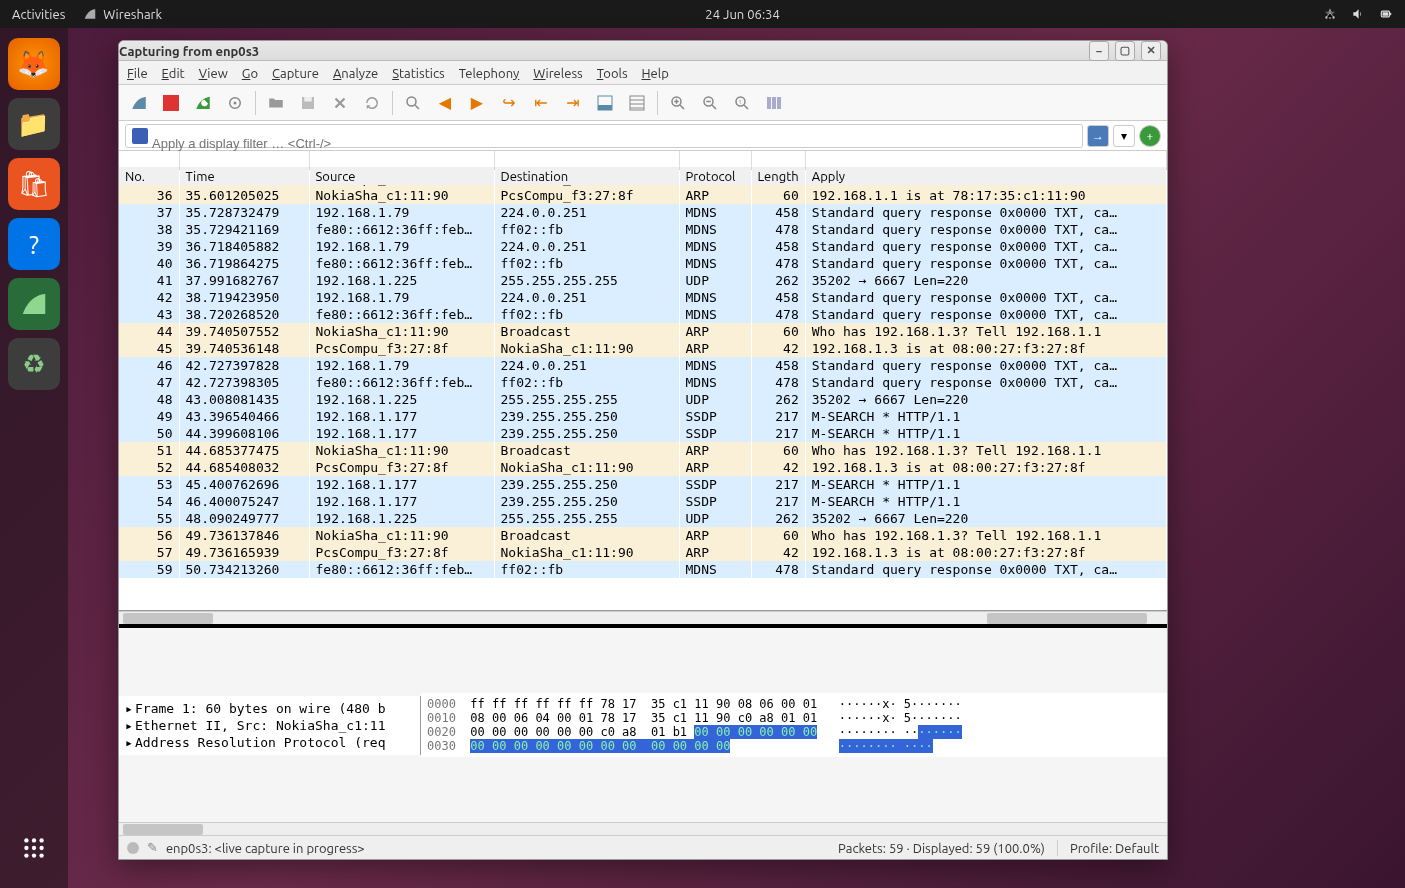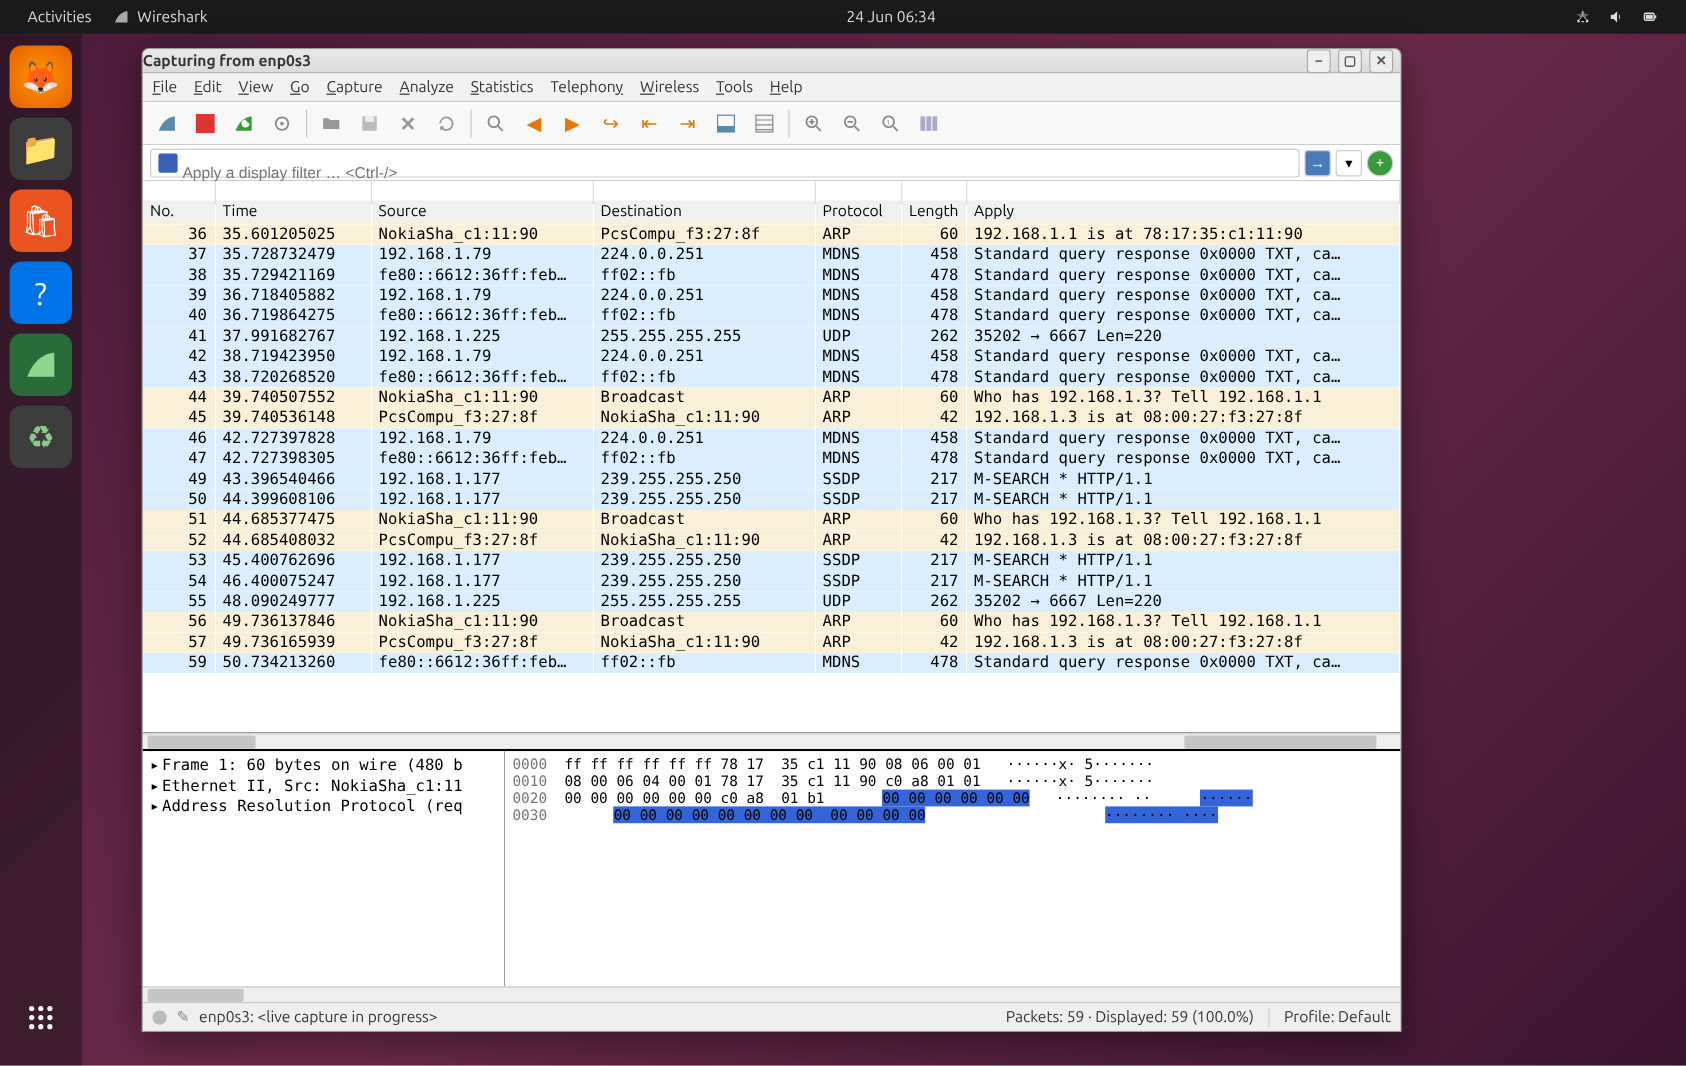--- a/index.html
+++ b/index.html
@@ -10,21 +10,21 @@
   height: 888px;
   overflow: hidden;
   position: relative;
 }
 .topbar {
   height: 28px;
   background: #1a1a1a;
   color: #ddd;
   display: flex;
   align-items: center;
-  padding: 0 23px;
+  padding: 0 12px;
   font-size: 13px;
 }
 .topbar-left { display: flex; gap: 18px; align-items: center; }
 .topbar-center { flex: 1; text-align: center; }
 .topbar-right { display: flex; gap: 14px; align-items: center; }
 .dock {
   position: absolute;
   left: 0;
   top: 28px;
   width: 68px;
@@ -101,28 +101,28 @@
 .c-arp { background:#faf0d7; }
 .c-mdns { background:#daeeff; }
 .c-udp { background:#daeeff; }
 .c-ssdp { background:#daeeff; }
 .col-no { width:60px; text-align:right;}
 .col-time { width:130px;}
 .col-src { width:185px;}
 .col-dst { width:185px;}
 .col-proto { width:72px;}
 .col-len { width:52px; text-align:right;}
-.lower-split { flex:1; display:flex; border-top:2px solid #000000;}
+.lower-split { flex:1; display:flex; border-top:4px solid #000000;align-items:center;}
 .tree-pane { width:302px; background:#fff; font-family:"DejaVu Sans Mono",monospace; font-size:13px; padding:4px 6px; border-right:1px solid #999; overflow:auto;}
 .tree-pane .tree-row { white-space:nowrap; padding: 1px 0;}
 .tree-pane .tri { display:inline-block; width:10px;}
 .hex-pane { flex:1; background:#fff; font-family:"DejaVu Sans Mono",monospace; font-size:12px; padding:4px 6px; overflow:auto;}
 .hex-line { white-space:pre; }
 .hex-offset { color:#777; }
-.hex-sel { background:#3465d8; color:#000000;margin-left:41px; }
+.hex-sel { background:#3465d8; color:#86efac; }
 .statusbar {
   height:24px; background:#efefef; border-top:1px solid #ccc;
   display:flex; align-items:center; font-size:13px; color:#333; padding:0 8px; gap:12px;
 }
 .statusbar .sb-left { display:flex; align-items:center; gap:8px;}
 .statusbar .sb-mid { flex:1;}
 .scrollbarH { height:13px; background:#eee; border-top:1px solid #ccc; position:relative;}
 .scrollbarH .thumb { position:absolute; height:11px; top:1px; background:#c5c5c5; border-radius:2px;}
 svg { display:block; }
 </style>
@@ -448,20 +448,29 @@
           </tr>
           <tr class="row c-mdns">
             <td class="col-no">47</td>
             <td class="col-time">42.727398305</td>
             <td class="col-src">fe80::6612:36ff:feb…</td>
             <td class="col-dst">ff02::fb</td>
             <td class="col-proto">MDNS</td>
             <td class="col-len">478</td>
             <td>Standard query response 0x0000 TXT, ca…</td>
           </tr>
+          <tr class="row c-udp">
+            <td class="col-no">48</td>
+            <td class="col-time">43.008081435</td>
+            <td class="col-src">192.168.1.225</td>
+            <td class="col-dst">255.255.255.255</td>
+            <td class="col-proto">UDP</td>
+            <td class="col-len">262</td>
+            <td>35202 → 6667 Len=220</td>
+          </tr>
           <tr class="row c-ssdp">
             <td class="col-no">49</td>
             <td class="col-time">43.396540466</td>
             <td class="col-src">192.168.1.177</td>
             <td class="col-dst">239.255.255.250</td>
             <td class="col-proto">SSDP</td>
             <td class="col-len">217</td>
             <td>M-SEARCH * HTTP/1.1</td>
           </tr>
           <tr class="row c-ssdp">

